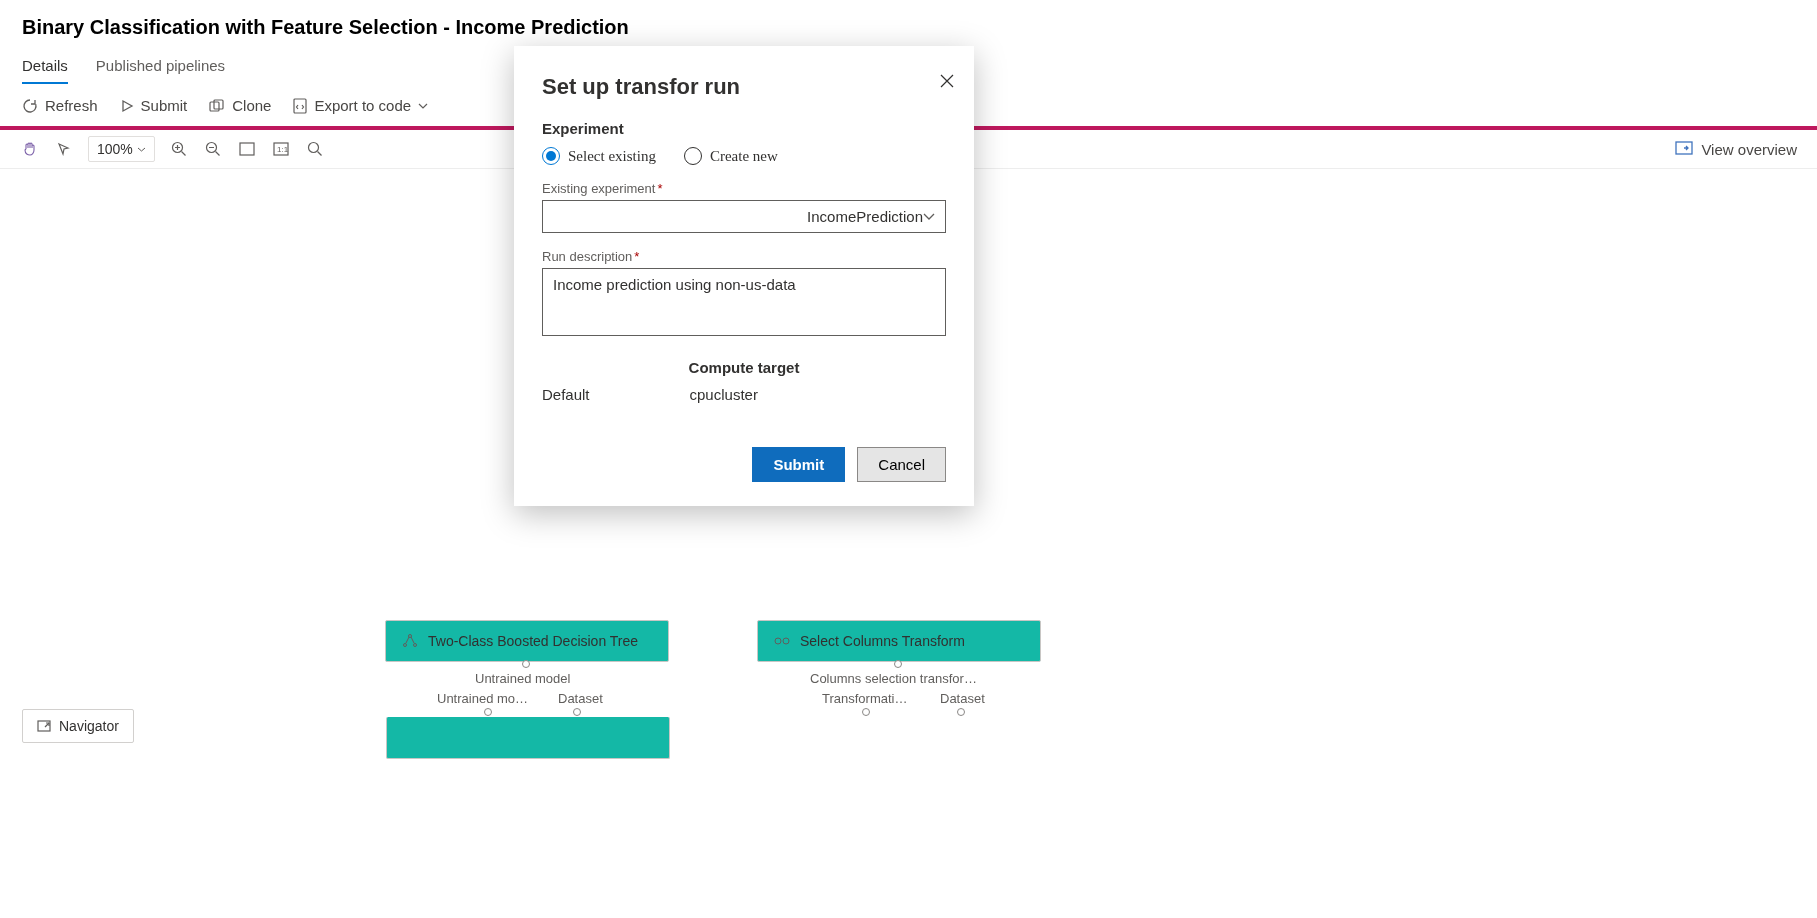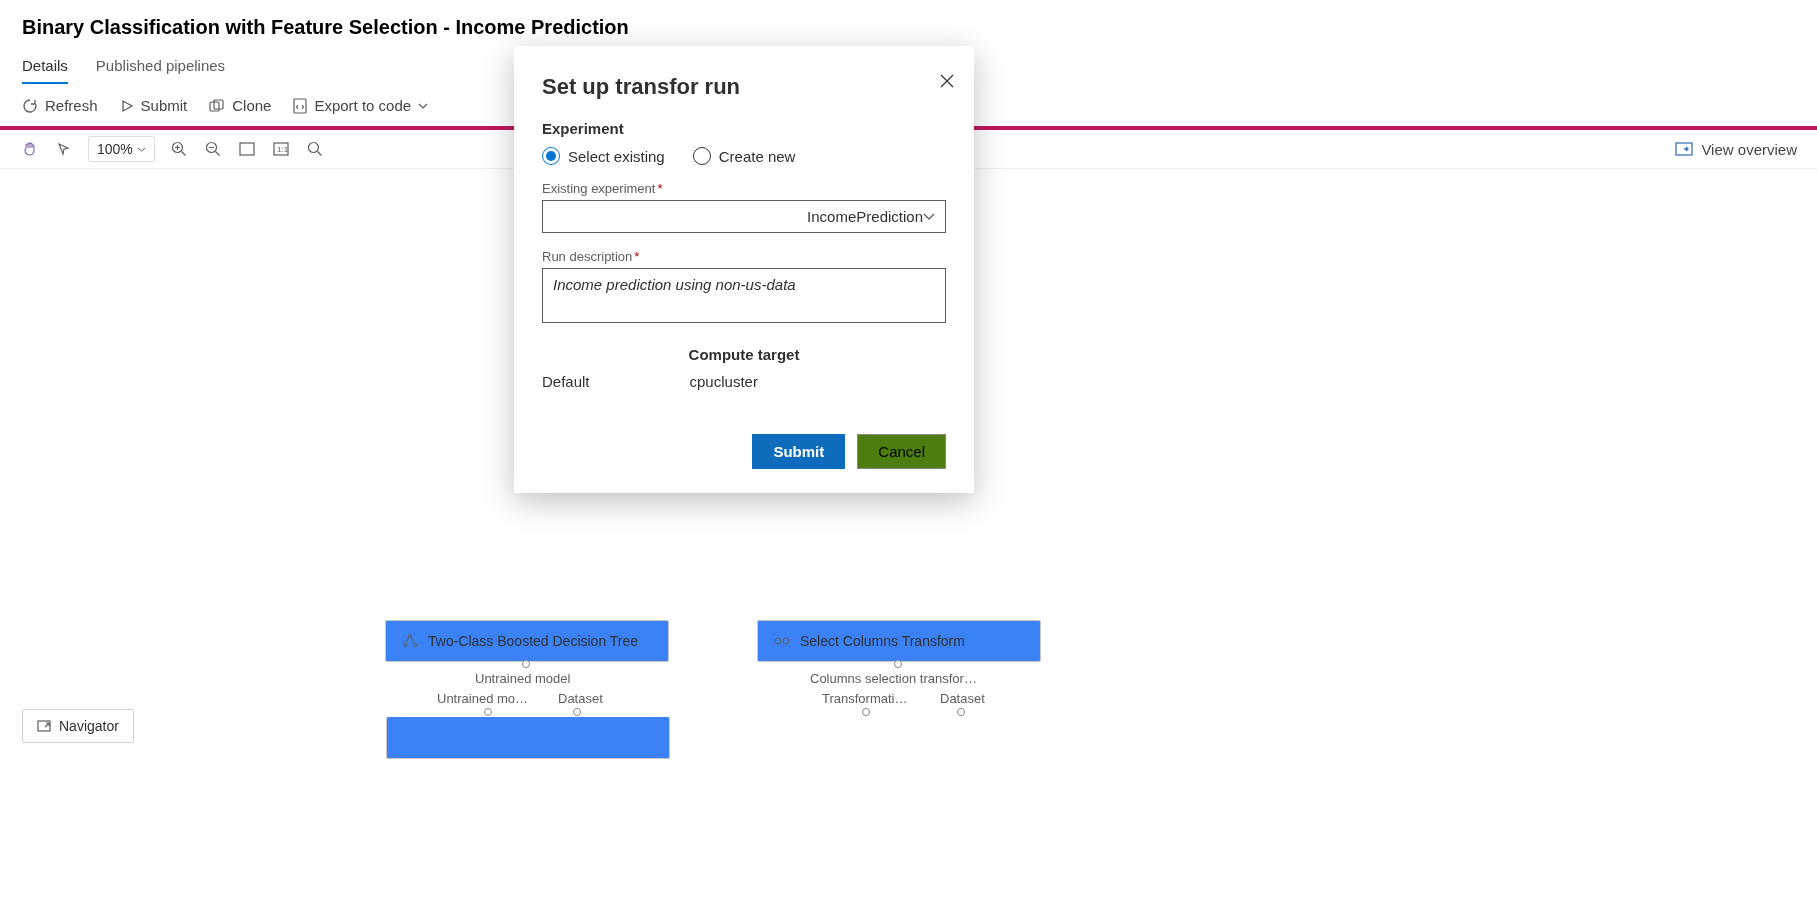--- a/index.html
+++ b/index.html
@@ -50,60 +50,60 @@
     padding: 6px 20px;
     border-bottom: 1px solid #ededed;
     position: relative;
   }
   .canvas-bar .spacer { flex:1; }
   .zoom {
     display:flex; align-items:center; gap:4px;
     border:1px solid #e1dfdd; border-radius:2px; padding:4px 8px; font-size:14px;
   }
   .icon-btn { width:20px; height:20px; display:flex; align-items:center; justify-content:center; cursor:pointer; }
-  .view-overview { display:flex; align-items:center; gap:8px; cursor:pointer; color:#484644; font-size:15px; }
+  .view-overview { display:flex; align-items:flex-start; gap:8px; cursor:pointer; color:#484644; font-size:15px; }
   .canvas { position:relative; height: 592px; background:#fff; }
   .node-box {
     position:absolute; border:1px solid #c8c6c4; border-radius:2px;
-    background:#3b82f6; padding:12px 16px; font-size:14px; color:#323130;
+    background:#14b8a6; padding:12px 16px; font-size:14px; color:#323130;
     display:flex; align-items:center; gap:10px;
   }
   .port-label { position:absolute; font-size:13px; color:#605e5c; white-space:nowrap; }
   .port-dot { position:absolute; width:8px; height:8px; border:1px solid #8a8886; border-radius:50%; background:#fff; }
   .navigator {
     position:absolute; left:22px; bottom:18px; border:1px solid #d2d0ce; border-radius:2px;
     background:#fff; padding:8px 14px; display:flex; align-items:center; gap:8px; font-size:14px;
   }
   
   .modal {
     position:absolute; top:46px; left:514px; width:460px;
     background:#fff; box-shadow: 0 8px 30px rgba(0,0,0,.25);
     padding: 28px 28px 24px;
   }
   .modal h2 { margin:0 0 20px; font-size:22px; font-weight:600; }
   .close-x { position:absolute; right:20px; top:28px; cursor:pointer; }
   .section-h { font-weight:600; font-size:15px; margin-bottom:10px; }
-  .radio-row { display:flex; gap:28px; margin-bottom:16px; align-items:center; font-size:15px;}
+  .radio-row { display:flex; gap:28px; margin-bottom:16px; align-items:center; font-size:15px;font-family:Liberation Serif, serif;}
   .radio { display:flex; align-items:center; gap:8px; cursor:pointer; }
   .radio-circle { width:18px; height:18px; border:1px solid #323130; border-radius:50%; display:flex; align-items:center; justify-content:center; }
   .radio-circle.selected { border-color:#0078d4; }
   .radio-dot { width:10px; height:10px; background:#0078d4; border-radius:50%; }
   .field-label { font-size:13px; color:#605e5c; margin-bottom:4px; }
   .req { color:#a80000; margin-left:2px; }
   .select-box, .text-input, .textarea {
     width:100%; border:1px solid #605e5c; padding:7px 10px; font-size:15px;
     font-family:inherit; color:#323130; background:#fff;
   }
   .select-box { display:flex; justify-content:flex-end; align-items:center; cursor:pointer; }
-  .textarea { height:55px; resize:none;font-style:italic; }
+  .textarea { height:68px; resize:none; }
   .field { margin-bottom:16px; }
   .row2 { display:flex; gap:100px; font-size:15px; }
   .params-box { border:3px solid #e00707; padding:10px 12px 16px; margin-top:18px; }
   .btn-row { display:flex; justify-content:flex-end; gap:12px; margin-top:44px; }
-  .btn { padding:8px 20px; font-size:15px; cursor:pointer; border:1px solid #8a8886; background:#4d7c0f; }
+  .btn { padding:8px 20px; font-size:15px; cursor:pointer; border:1px solid #8a8886; background:#e5e5e5; }
   .btn.primary { background:#0f6cbd; border-color:#0f6cbd; color:#fff; font-weight:600; }
   svg { display:block; }
 </style>
 </head>
 <body>
 
 <div class="page-title">Binary Classification with Feature Selection - Income Prediction</div>
 
 <div class="tabs">
   <div class="tab active">Details</div>

